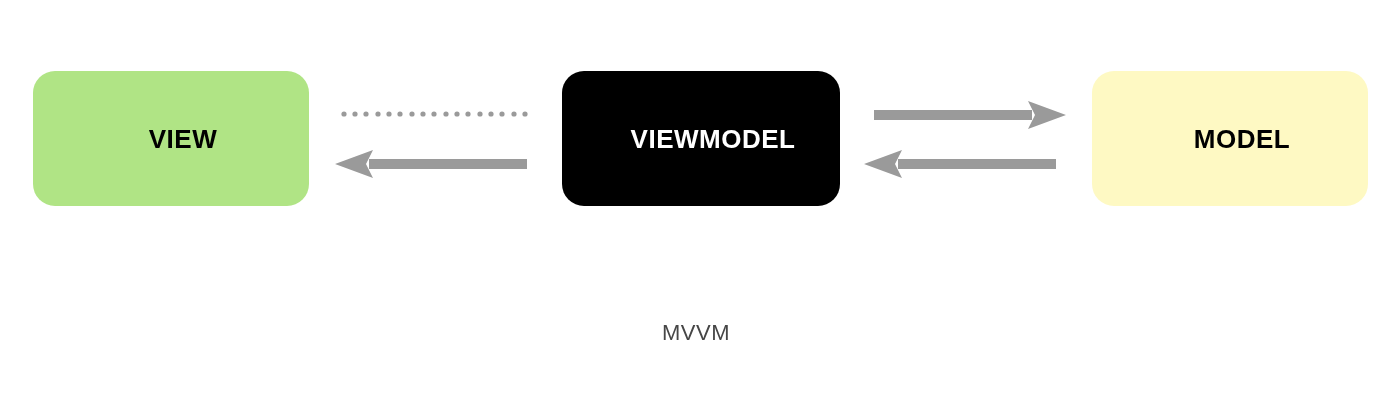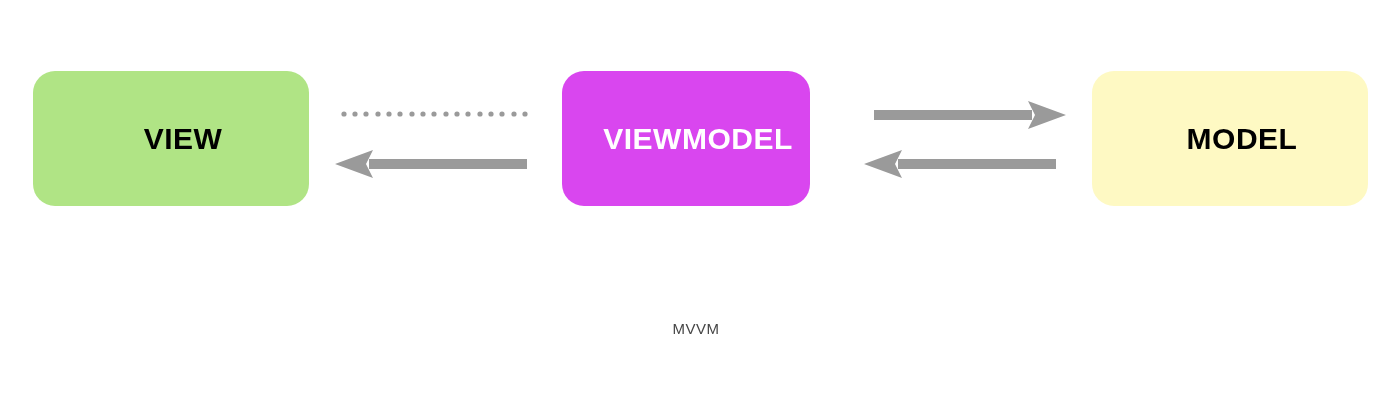--- a/index.html
+++ b/index.html
@@ -22,44 +22,44 @@
   
   .node {
     position: absolute;
     display: flex;
     align-items: center;
     justify-content: center;
     border-radius: 22px;
     box-sizing: border-box;
   }
   .node-label {
-    font-size: 30px;
+    font-size: 26px;
     font-weight: bold;
     letter-spacing: 0.5px;
     line-height: 1;
     white-space: nowrap;
     user-select: none;
     margin-left: 24px;
   }
 
   #node-view {
     left: 33px;
     top: 71px;
     width: 276px;
     height: 135px;
     background: #b0e485;
   }
   #node-view .node-label { color: #000000; }
 
   #node-viewmodel {
     left: 562px;
     top: 71px;
-    width: 248px;
+    width: 278px;
     height: 135px;
-    background: #d946ef;
+    background: #000000;
   }
   #node-viewmodel .node-label { color: #ffffff; }
 
   #node-model {
     left: 1092px;
     top: 71px;
     width: 276px;
     height: 135px;
     background: #fef9c3;
   }
@@ -101,21 +101,21 @@
 
   
   #caption {
     position: absolute;
     left: 0;
     top: 320px;
     width: 1392px;
     text-align: center;
   }
   #caption .caption-text {
-    font-size: 15px;
+    font-size: 22px;
     font-weight: normal;
     color: #464646;
     letter-spacing: 0.5px;
     user-select: none;
   }
 </style>
 </head>
 <body>
 
 <div id="diagram">

